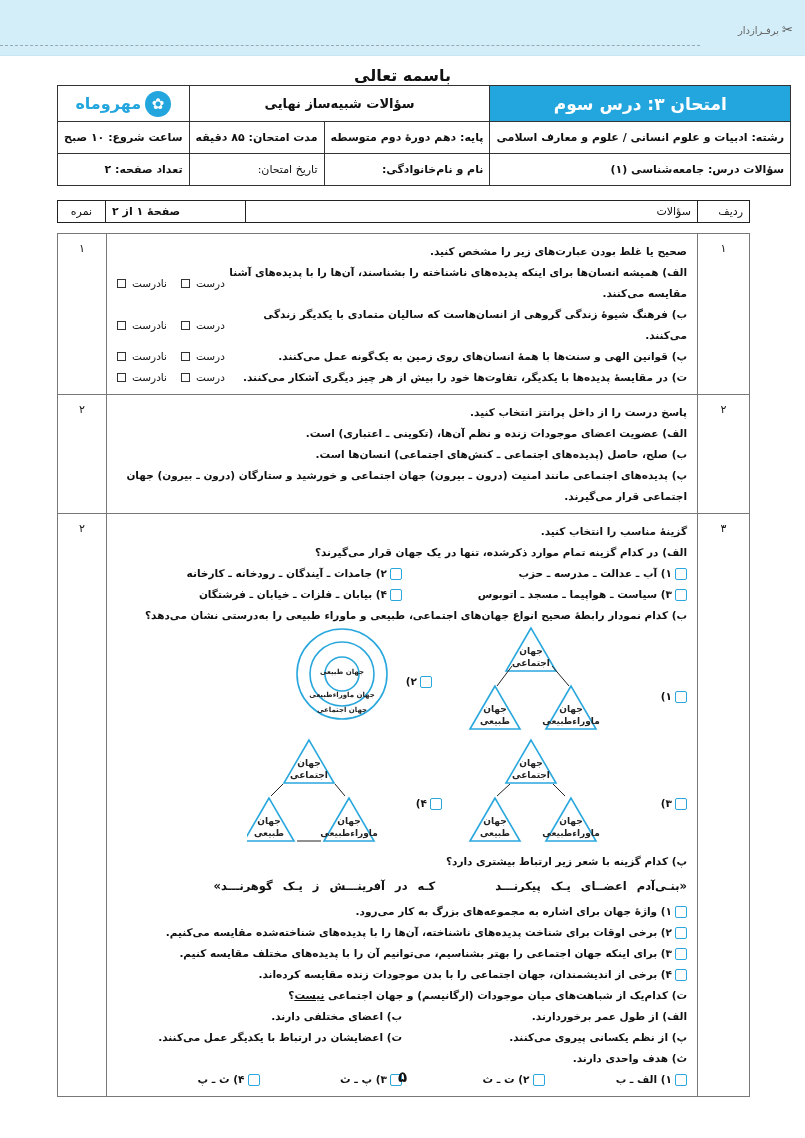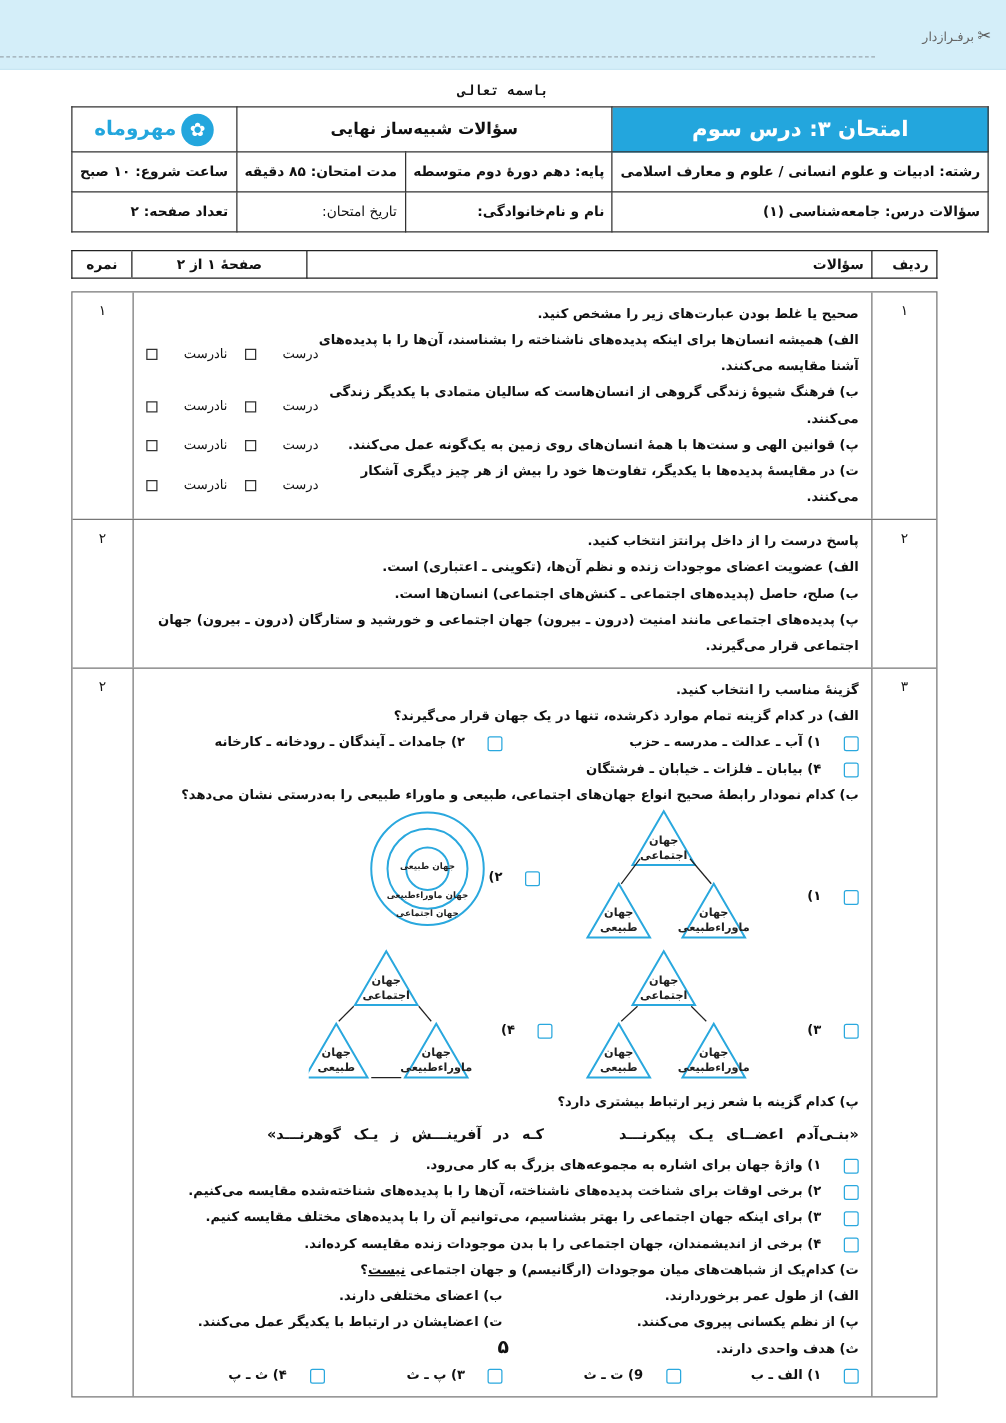--- a/index.html
+++ b/index.html
@@ -2,44 +2,44 @@
 <html><head>
 <meta charset="utf-8">
 <style>
   * { box-sizing: border-box; margin: 0; padding: 0; }
   body { width: 805px; height: 1138px; background: #ffffff; font-family: "DejaVu Sans", sans-serif; color: #111; position: relative; overflow: hidden; }
   .topband { position: absolute; left: 0; top: 0; width: 805px; height: 56px; background: #d4eef9; border-bottom: 1px solid #c8e6f3; }
   .cutline { position: absolute; left: 0; top: 45px; width: 700px; border-top: 1px dashed #9aa8b0; }
   .cut-label { position: absolute; right: 12px; top: 22px; font-size: 10px; color: #666; direction: rtl; }
   .cut-label .sc { font-size: 13px; color: #555; margin-left: 3px; }
 
-  .bismillah { position: absolute; top: 66px; left: 0; width: 805px; text-align: center; font-size: 11px; font-weight: bold; direction: rtl; font-family: Liberation Mono, monospace; }
+  .bismillah { position: absolute; top: 66px; left: 0; width: 805px; text-align: center; font-size: 16px; font-weight: bold; direction: rtl; }
 
   table.header { position: absolute; left: 57px; top: 85px; width: 693px; border-collapse: collapse; direction: rtl; font-size: 11px; }
   table.header td { border: 1.2px solid #333; padding: 0 6px; height: 32px; vertical-align: middle; white-space: nowrap; }
   table.header tr:first-child td { height: 36px; }
   .exam-title { background: #23a6dd; color: #fff; font-size: 17px; font-weight: bold; text-align: center; }
   .sim-title { text-align: center; font-size: 13px; font-weight: bold; }
   .logo { text-align: center; color: #23a6dd; font-weight: bold; font-size: 16px; }
   .logo .bf { display: inline-block; width: 26px; height: 26px; border-radius: 50%; background: #23a6dd; color: #fff; font-size: 15px; line-height: 26px; vertical-align: middle; margin-left: 4px; }
   .b { font-weight: bold; }
 
   table.colhead { position: absolute; left: 57px; top: 200px; width: 693px; border-collapse: collapse; direction: rtl; font-size: 11px; }
-  table.colhead td { border: 1.6px solid #222; height: 22px; padding: 0 6px; font-weight: bold; }
+  table.colhead td { border: 1.6px solid #222; height: 22px; padding: 0 6px; }
 
   .main { position: absolute; left: 57px; top: 233px; width: 693px; border: 1.2px solid #777; direction: rtl; }
   .row { display: flex; border-bottom: 1.2px solid #777; }
   .row:last-child { border-bottom: none; }
   .c-num { width: 52px; text-align: center; font-size: 11px; padding-top: 8px; border-left: 1px solid #777; }
   .c-body { flex: 1; padding: 7px 10px 6px 10px; font-size: 10.5px; line-height: 21px; border-left: 1px solid #777; }
   .c-score { width: 48px; text-align: center; font-size: 11px; padding-top: 8px; }
   .line { display: flex; justify-content: space-between; align-items: center; }
   .tf { display: flex; gap: 14px; white-space: nowrap; }
   .sq { display: inline-block; width: 9px; height: 9px; border: 1px solid #333; margin-right: 3px; vertical-align: middle; }
-  .opt { display: inline-flex; align-items: center; gap: 18px; }
+  .opt { display: inline-flex; align-items: center; gap: 3px; }
   .cb { display: inline-block; width: 12px; height: 12px; border: 1.5px solid #2aa8de; border-radius: 2px; vertical-align: middle; }
   .grid2 { display: grid; grid-template-columns: 1fr 1fr; }
   .grid4 { display: grid; grid-template-columns: repeat(4, 1fr); }
   .diagrams { position: relative; height: 330px; }
   .diag { position: absolute; }
   .poem { font-size: 11.5px; word-spacing: 6px; letter-spacing: 1px; }
   .und { text-decoration: underline; }
   .footer-note { text-align: center; font-size: 10px; padding: 4px 0; }
   .pagenum { position: absolute; top: 1068px; left: 0; width: 805px; text-align: center; font-size: 15px; font-weight: bold; }
   .lbl { font-size: 9px; font-weight: bold; fill: #222; font-family: "DejaVu Sans", sans-serif; }
@@ -73,21 +73,21 @@
     <td class="b">تعداد صفحه: ۲</td>
   </tr>
 </tbody>
   </table>
 
 <table class="colhead">
   <tbody>
       <tr>
     <td style="width:52px;text-align:right">ردیف</td>
     <td style="text-align:right">سؤالات</td>
-    <td style="width:140px;border-left:none;text-align:center" class="b">صفحهٔ ۱ از ۲</td>
+    <td style="width:140px;border-left:none;text-align:left" class="b">صفحهٔ ۱ از ۲</td>
     <td style="width:48px;text-align:center">نمره</td>
   </tr>
 </tbody>
   </table>
 
 <div class="main">
 
   <div class="row">
     <div class="c-num">۱</div>
     <div class="c-body b">
@@ -165,20 +165,24 @@
       <div>گزینهٔ مناسب را انتخاب کنید.</div>
       <div>الف) در کدام گزینه تمام موارد ذکرشده، تنها در یک جهان قرار می‌گیرند؟</div>
       <div class="grid2">
         <span class="opt">
             <span class="cb"></span>
             <span>۱) آب ـ عدالت ـ مدرسه ـ حزب</span>
           </span>
         <span class="opt">
             <span class="cb"></span>
             <span>۲) جامدات ـ آیندگان ـ رودخانه ـ کارخانه</span>
+          </span>
+        <span class="opt">
+            <span class="cb"></span>
+            <span>۳) سیاست ـ هواپیما ـ مسجد ـ اتوبوس</span>
           </span>
         <span class="opt">
             <span class="cb"></span>
             <span>۴) بیابان ـ فلزات ـ خیابان ـ فرشتگان</span>
           </span>
       </div>
       <div>ب) کدام نمودار رابطهٔ صحیح انواع جهان‌های اجتماعی، طبیعی و ماوراء طبیعی را به‌درستی نشان می‌دهد؟</div>
 
       <div class="diagrams" style="height:225px">
 
@@ -294,21 +298,21 @@
         <span>ت) اعضایشان در ارتباط با یکدیگر عمل می‌کنند.</span>
         <span>ث) هدف واحدی دارند.</span>
       </div>
       <div class="grid4">
         <span class="opt">
             <span class="cb"></span>
             <span>۱) الف ـ ب</span>
           </span>
         <span class="opt">
             <span class="cb"></span>
-            <span>9) ت ـ ث</span>
+            <span>۲) ت ـ ث</span>
           </span>
         <span class="opt">
             <span class="cb"></span>
             <span>۳) پ ـ ث</span>
           </span>
         <span class="opt">
             <span class="cb"></span>
             <span>۴) ث ـ پ</span>
           </span>
       </div>

